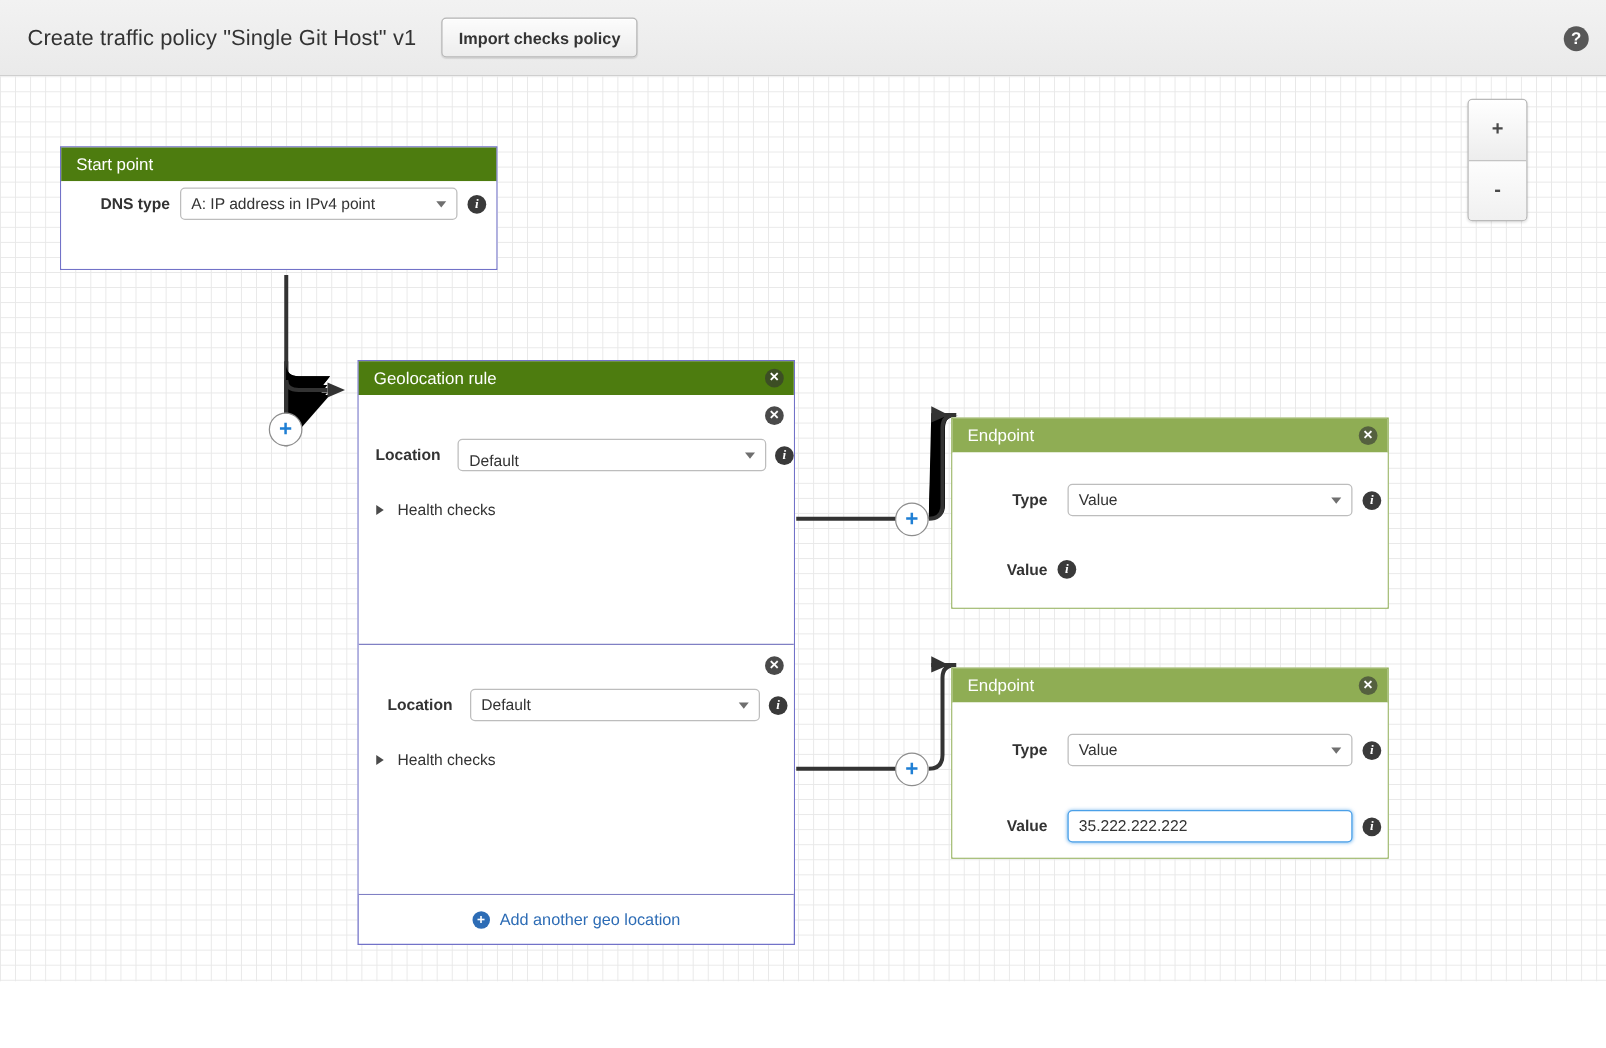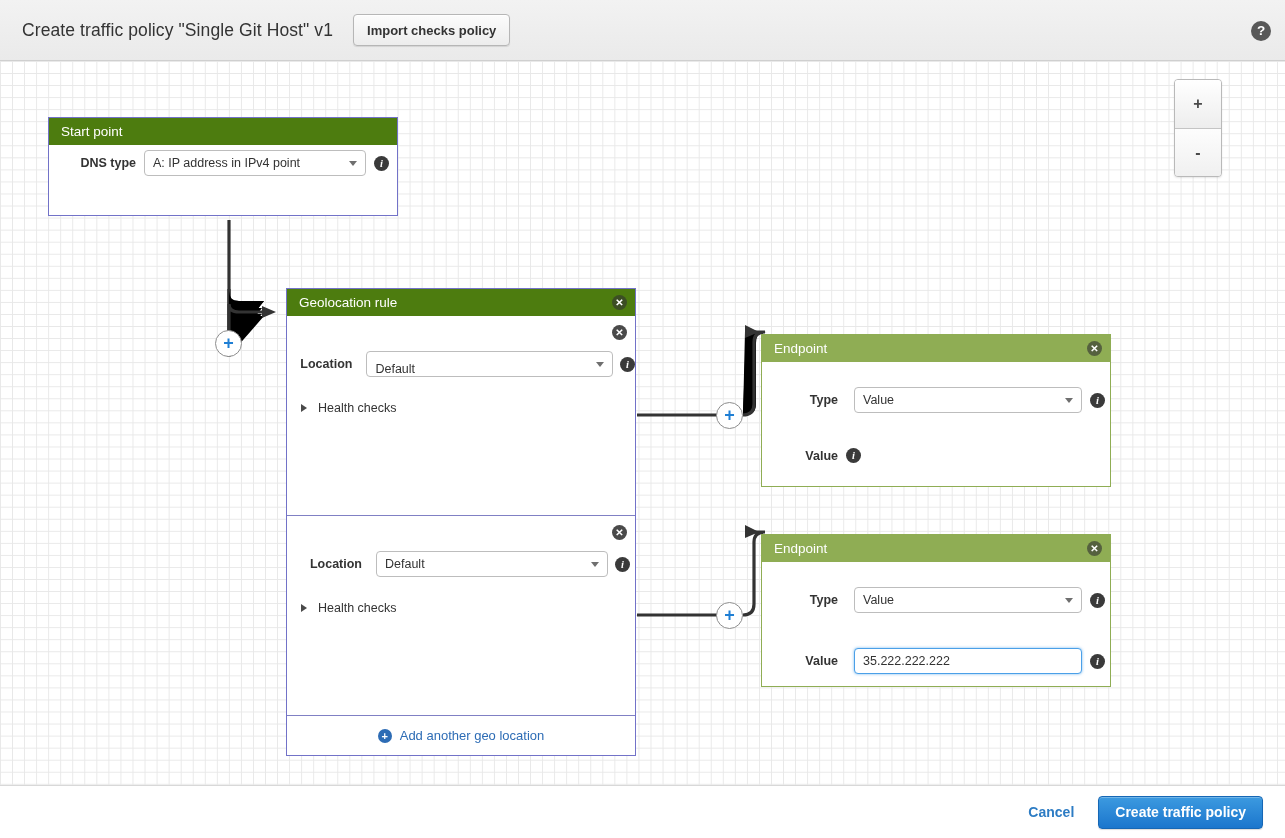--- a/index.html
+++ b/index.html
@@ -453,18 +453,14 @@
           <div class="finput focused" style="width:228px; margin-left:16px;">
             <span>35.222.222.222</span>
           </div>
           <div class="ico-info" style="margin-left:8px;">i</div>
         </div>
       </div>
     </div>
 
   </div>
 
-  <div class="bottombar">
-    <span class="cancel-link">Cancel</span>
-    <button class="primary-btn">Create traffic policy</button>
-  </div>
 
 </div>
 
 </body></html>

